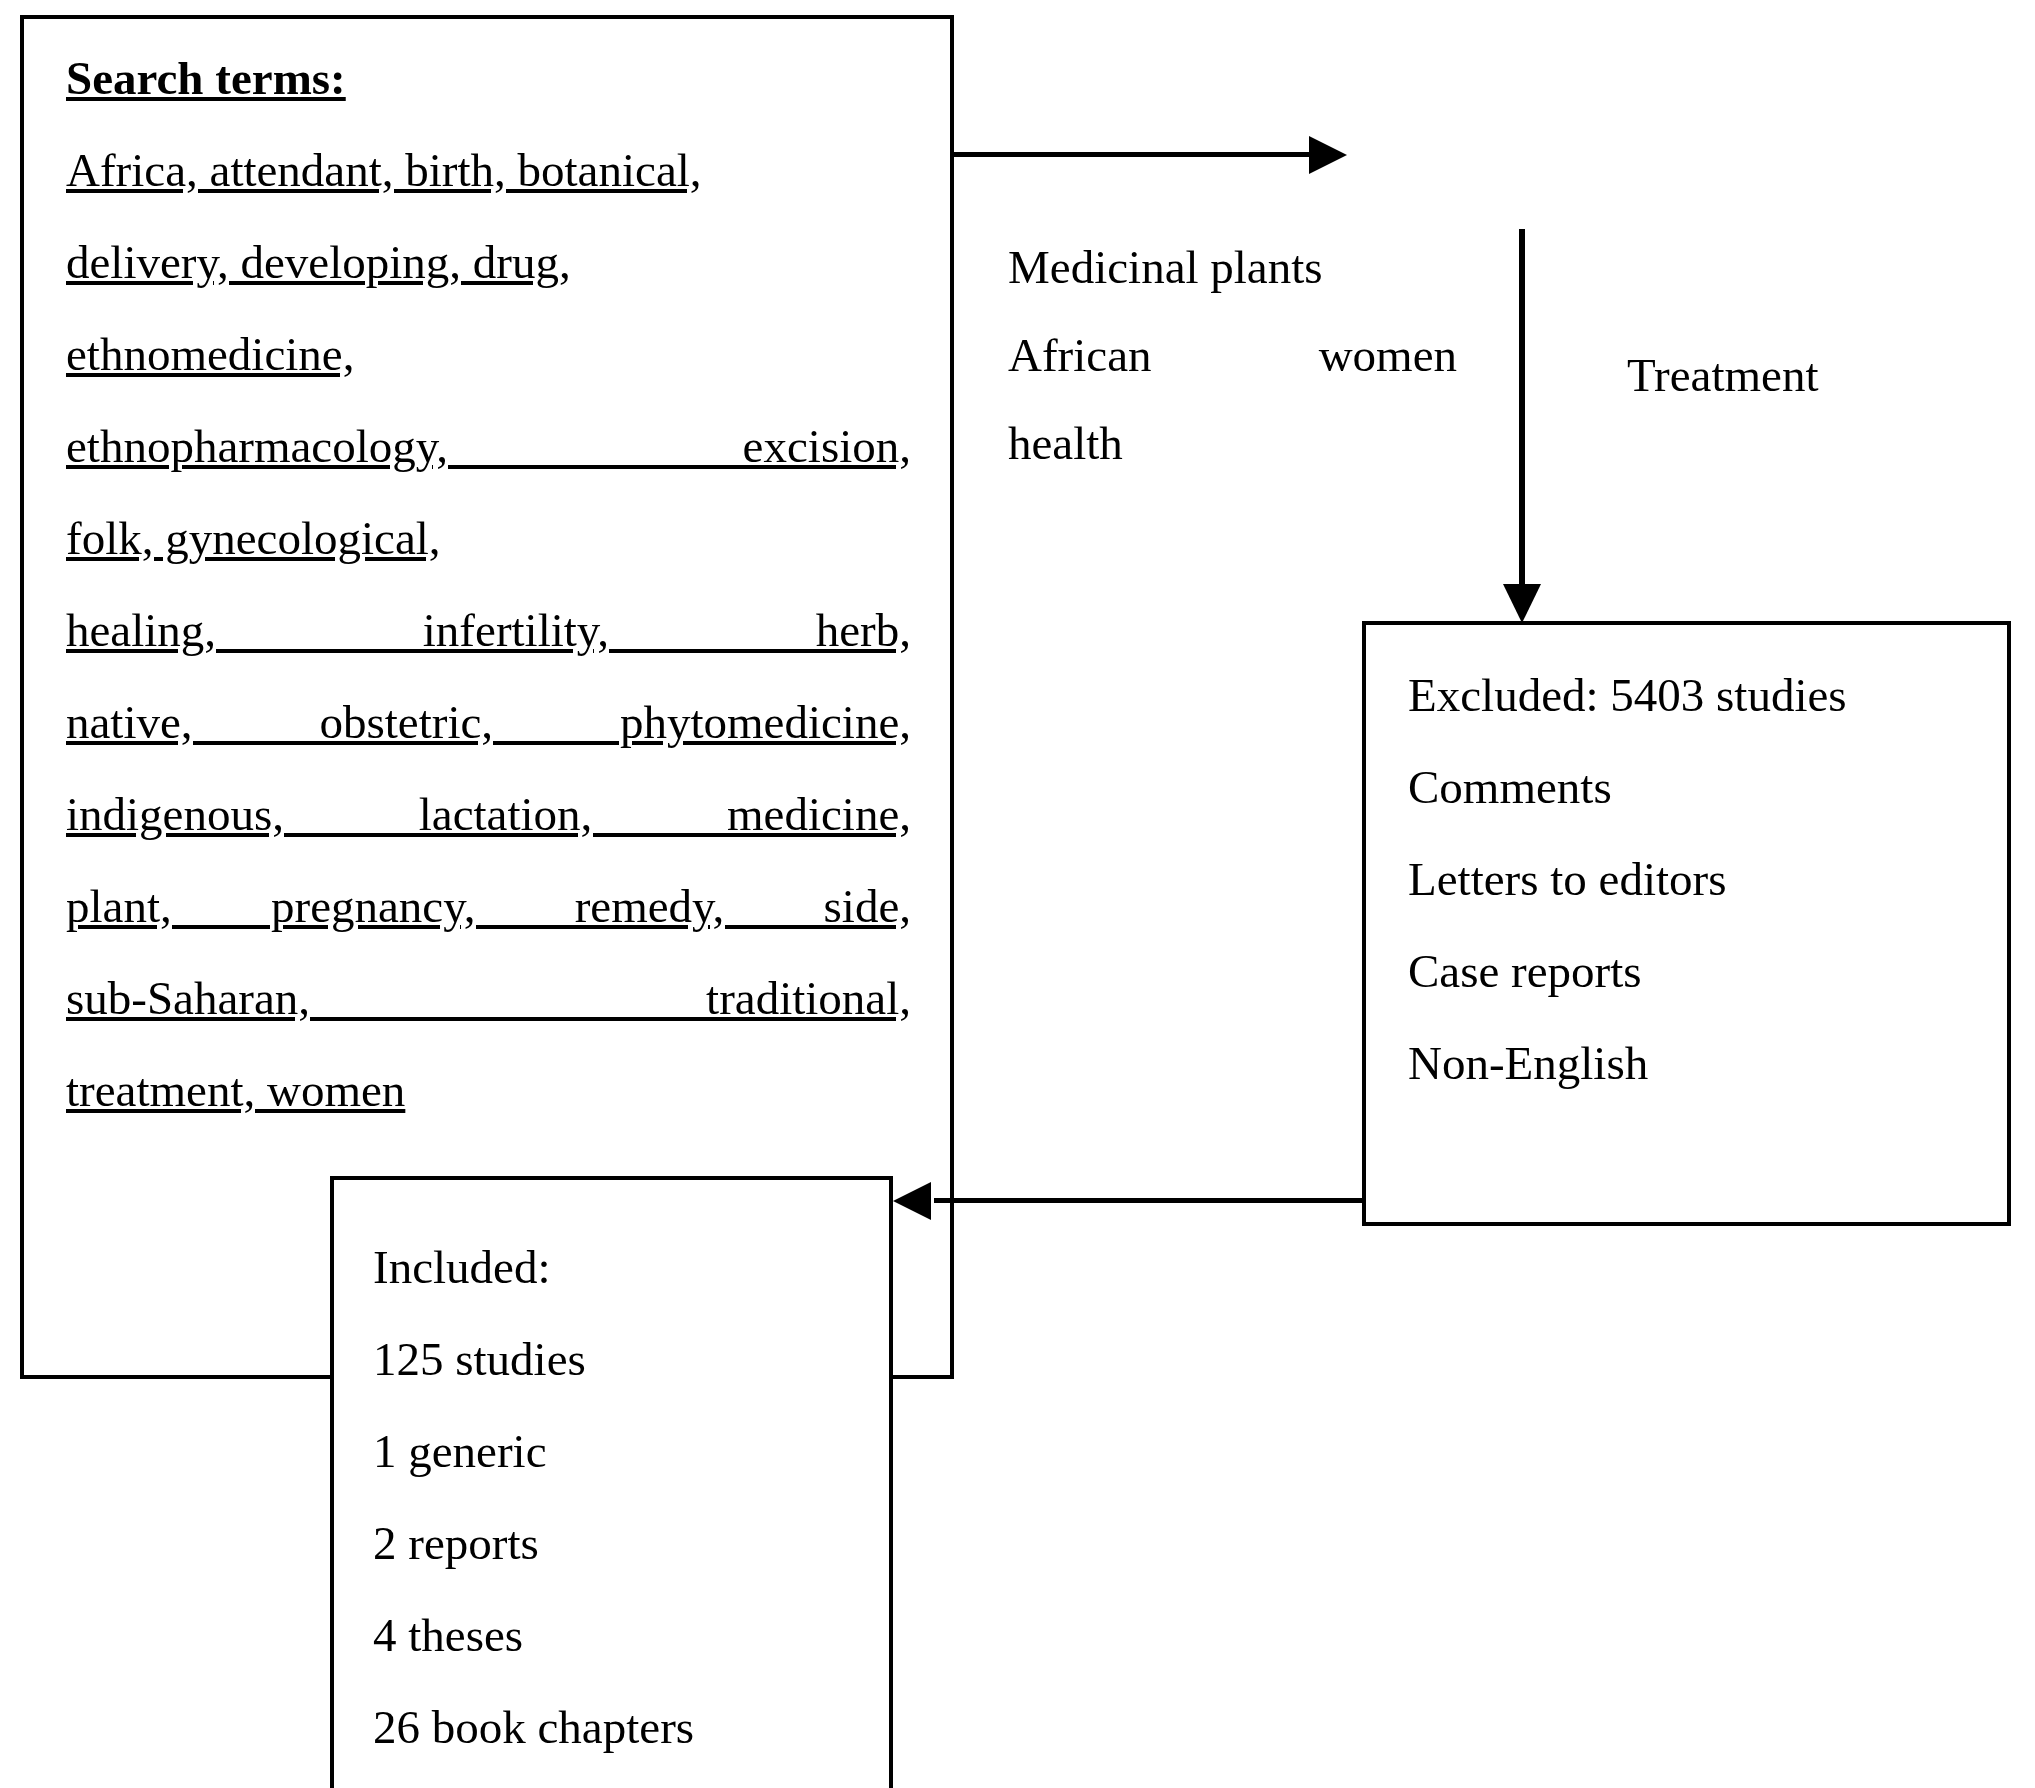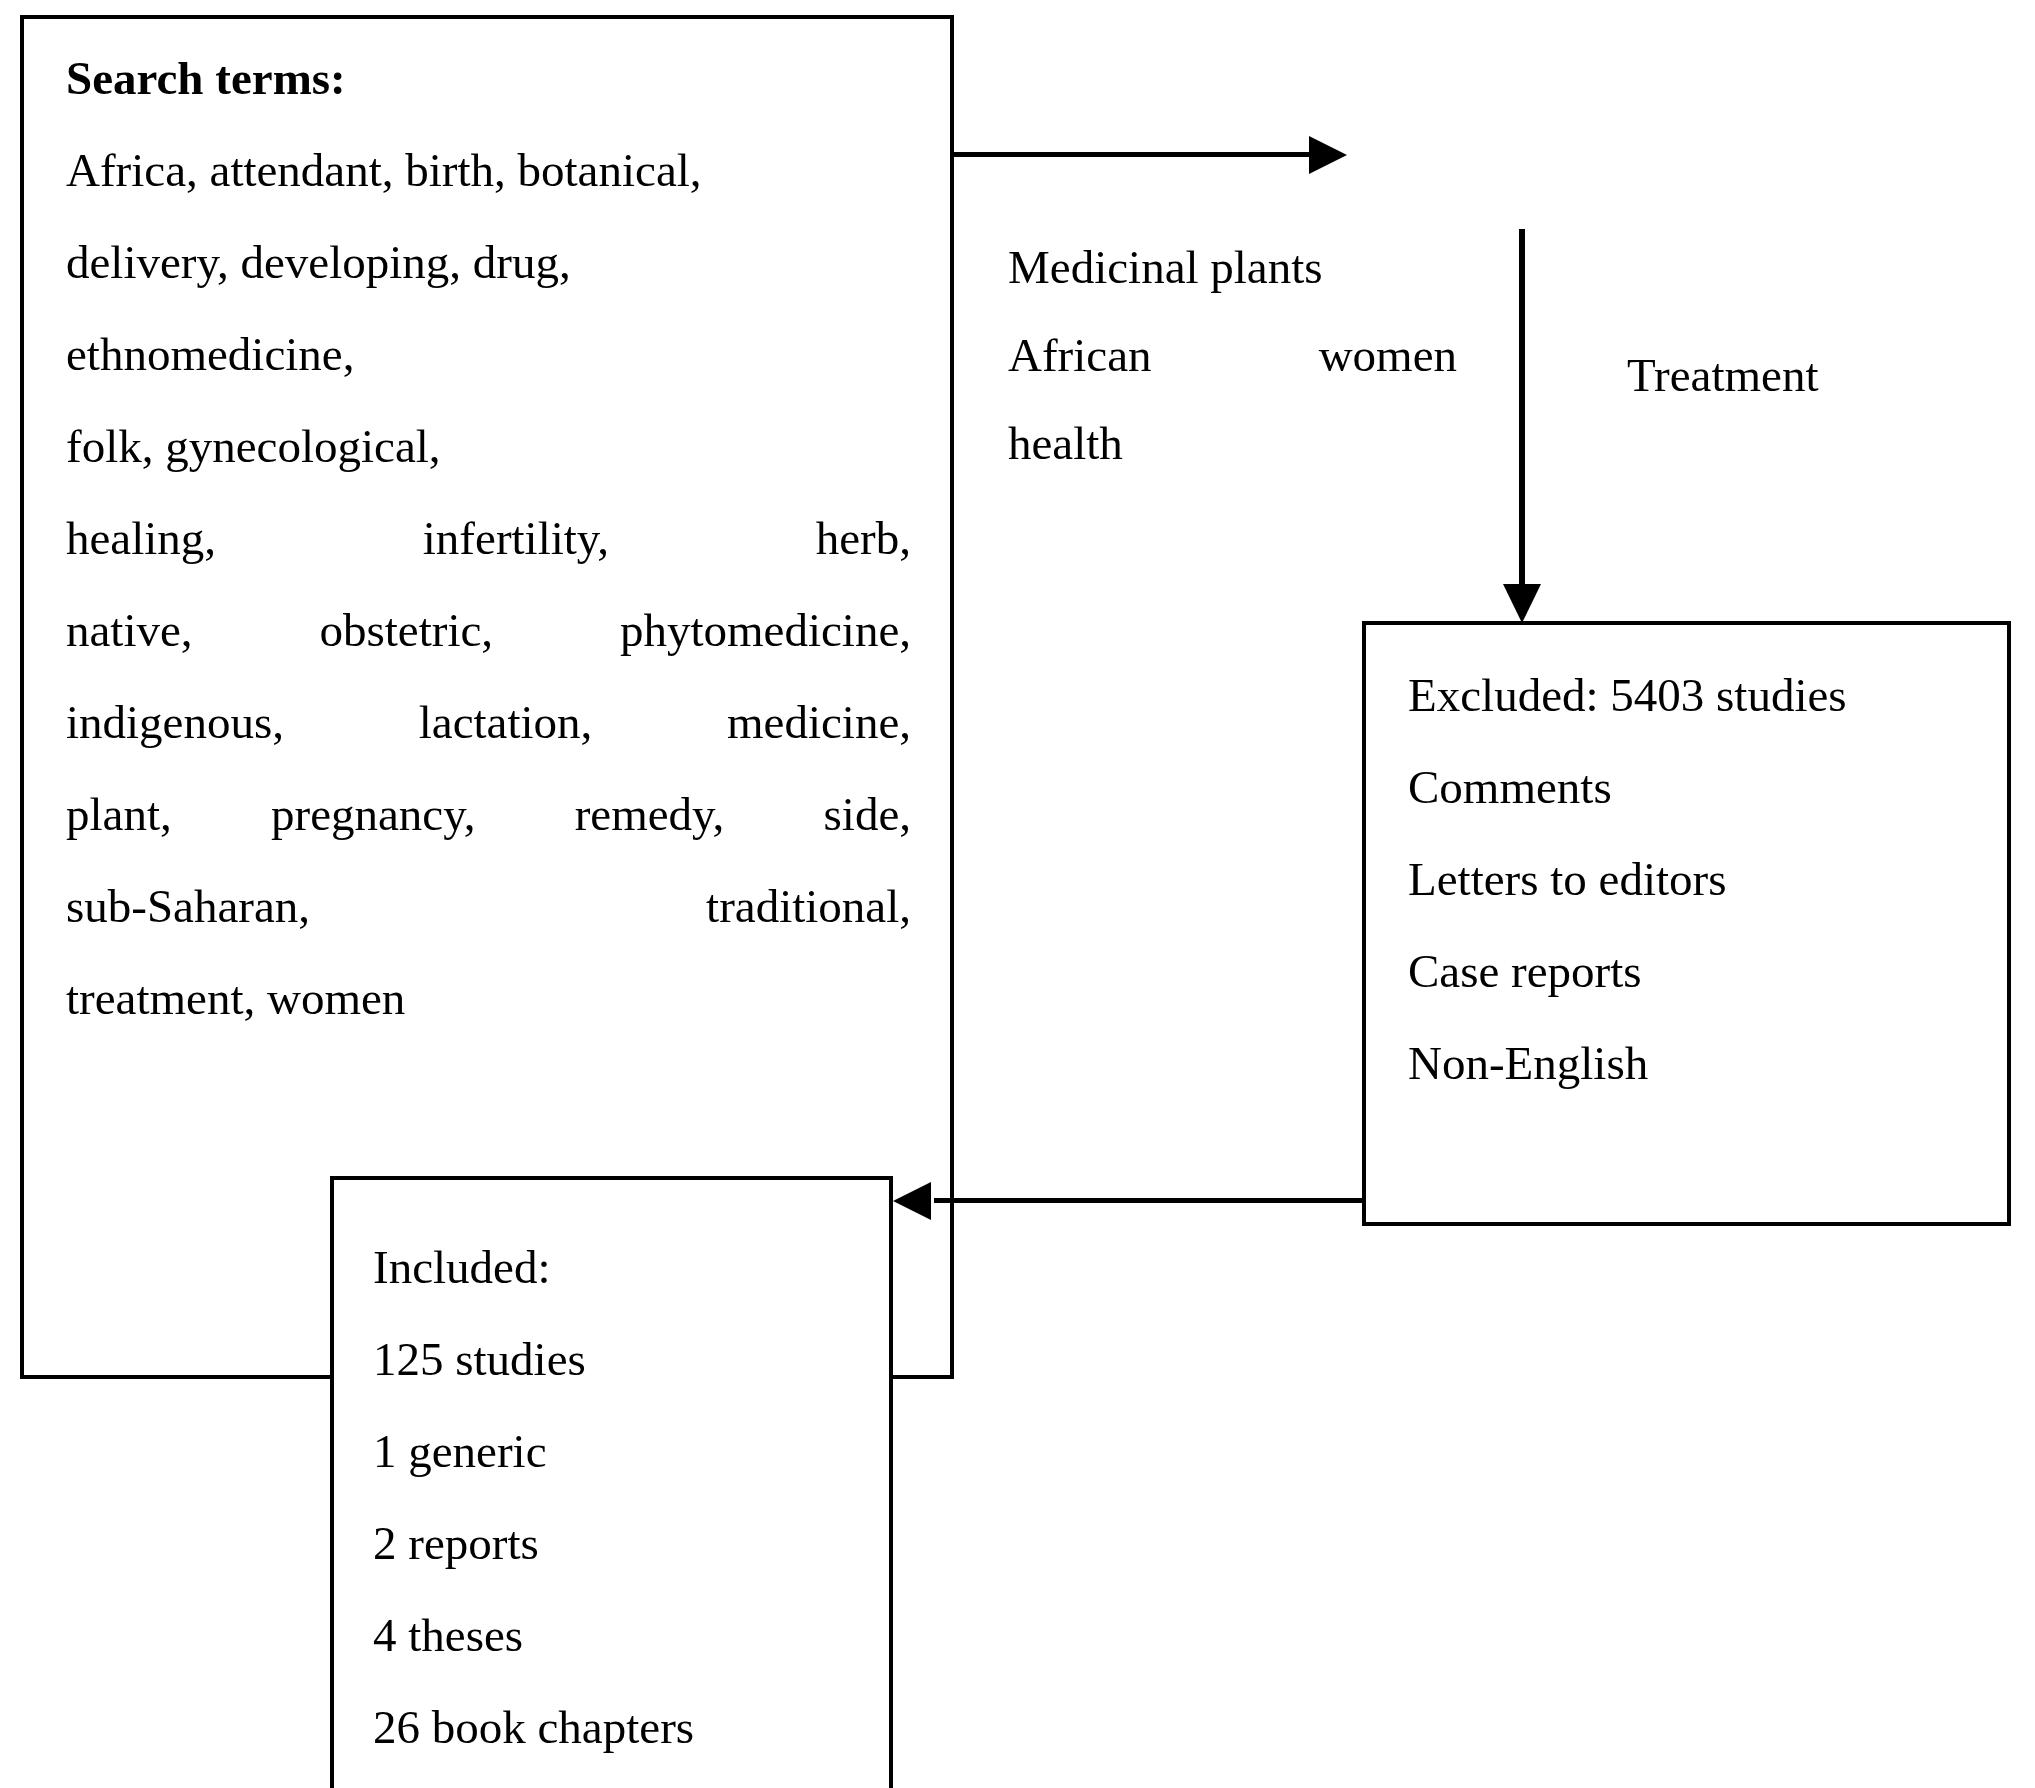--- a/index.html
+++ b/index.html
@@ -22,20 +22,21 @@
   .line { display: block; }
   
   .jl { text-align: justify; text-align-last: justify; }
   .bold { font-weight: bold; }
 
   
   .search-box {
     left: 20px; top: 14.8px;
     width: 934px; height: 1364px;
     padding: 13.4px 39px 0 42px;
+    text-decoration: underline;
   }
   .search-box .line { line-height: 92px; }
 
   
   .results-box {
     left: 1347px; top: 80px;
     width: 445px; height: 150px;
     border-width: 6px;
     padding-left: 39px;
     display: flex; align-items: center;
@@ -99,20 +100,21 @@
 </head>
 <body>
 
 <div class="canvas">
 
   <div class="box search-box">
     <span class="line bold">Search terms:</span>
     <span class="line">Africa, attendant, birth, botanical,</span>
     <span class="line">delivery, developing, drug,</span>
     <span class="line">ethnomedicine,</span>
+    <span class="line jl">ethnopharmacology, excision,</span>
     <span class="line">folk, gynecological,</span>
     <span class="line jl">healing, infertility, herb,</span>
     <span class="line jl">native, obstetric, phytomedicine,</span>
     <span class="line jl">indigenous, lactation, medicine,</span>
     <span class="line jl">plant, pregnancy, remedy, side,</span>
     <span class="line jl">sub-Saharan, traditional,</span>
     <span class="line">treatment, women</span>
   </div>
 
   <div class="hline arrow1-line"></div>

